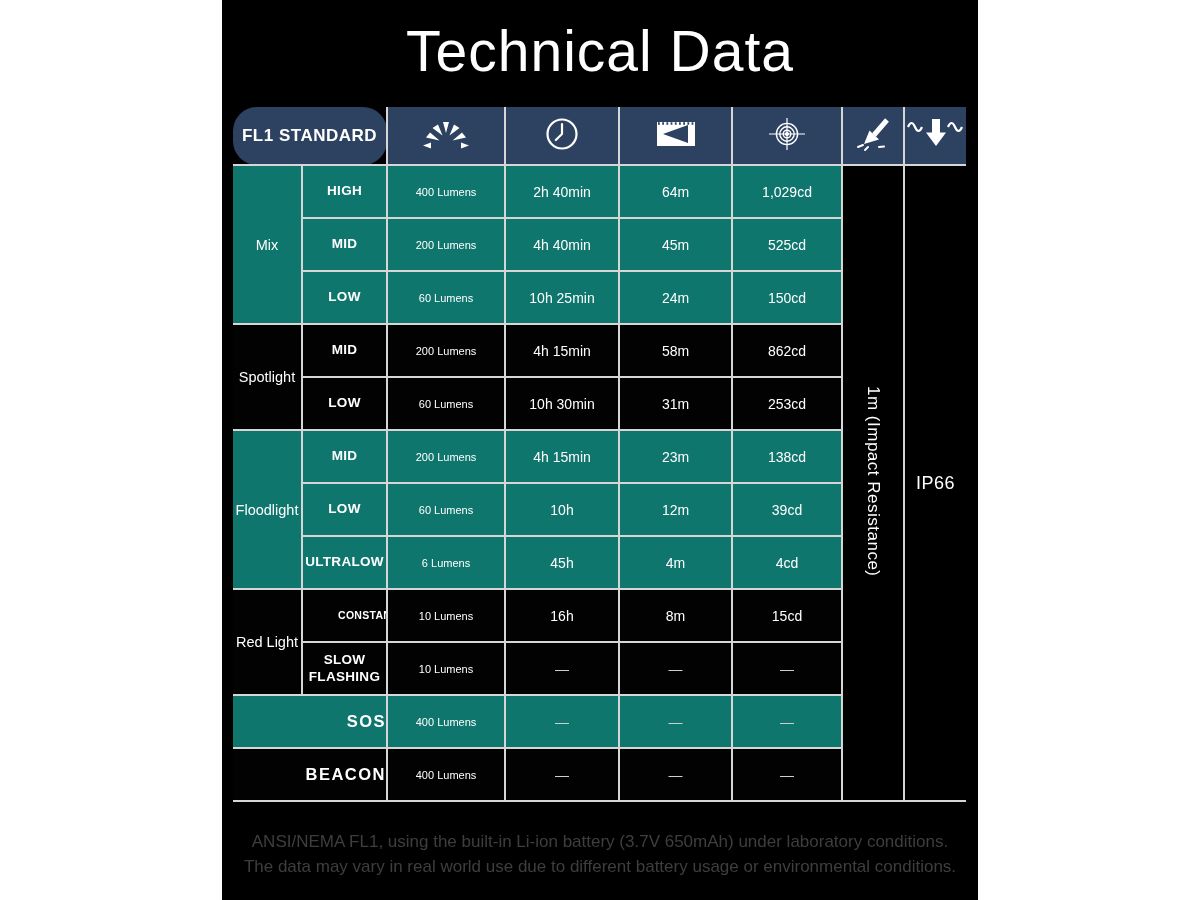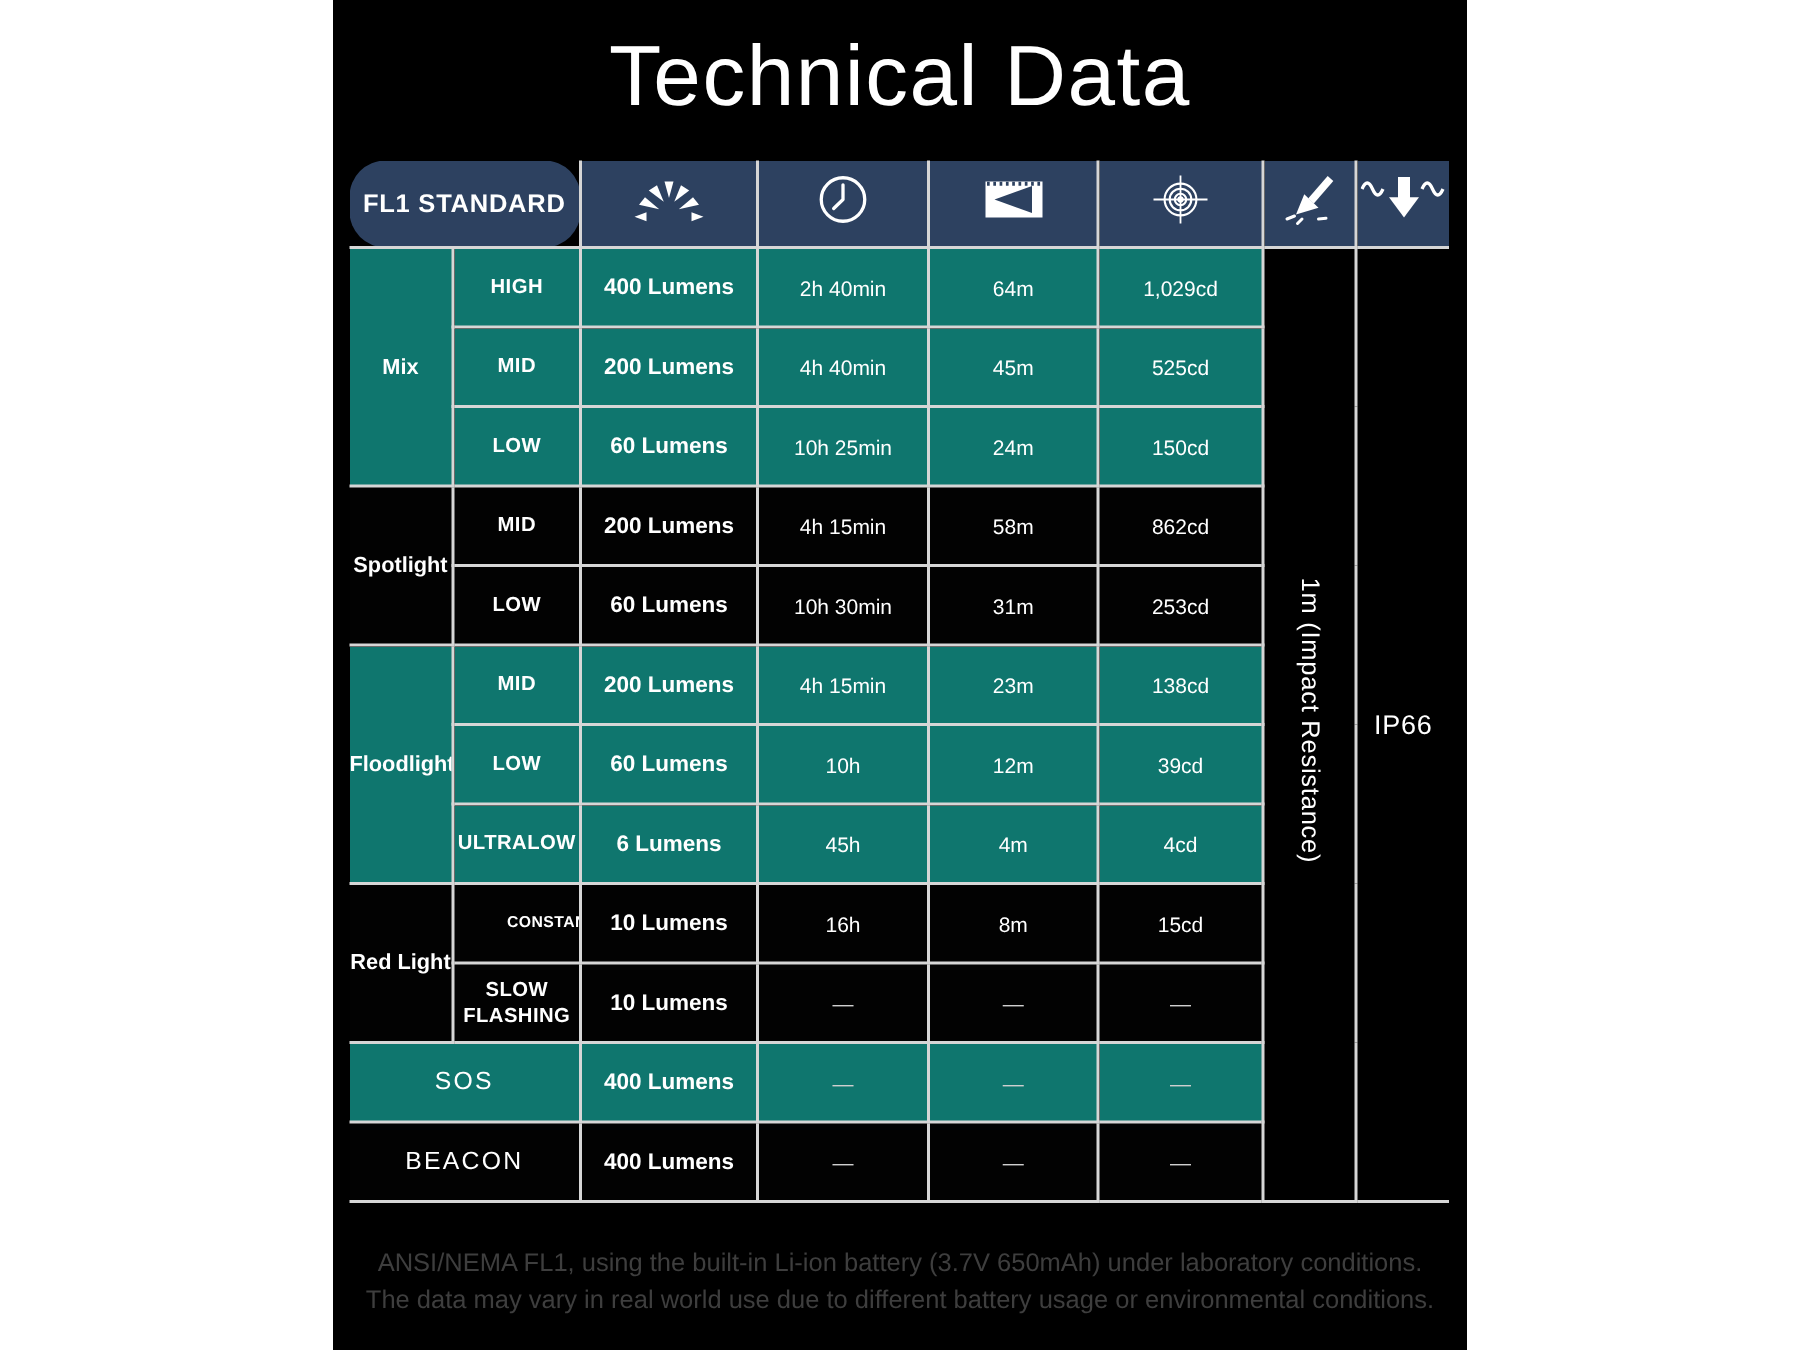--- a/index.html
+++ b/index.html
@@ -11,25 +11,25 @@
   .spec th,.spec td{border:2px solid #d6d6d6;color:#ffffff;text-align:center;vertical-align:middle;padding:0;overflow:hidden;}
   tr.hdr{height:58px;}
   tr.body{height:53px;}
   th.fl1{background:#2d4160;font-size:17px;font-weight:bold;letter-spacing:.5px;border-radius:24px;}
   th.ic{background:#2d4160;}
   .no-l{border-left:none !important;}
   .no-t{border-top:none !important;}
   .no-r{border-right:none !important;}
   tr.g-gray td{background:#0f766e;}
   tr.g-black td{background:#020202;}
-  td.group{font-weight:bold;font-size:14.5px;white-space:nowrap;}
-  td.solo{font-weight:normal;font-size:16.5px;letter-spacing:1.5px;}
+  td.group{font-weight:normal;font-size:14.5px;white-space:nowrap;}
+  td.solo{font-weight:bold;font-size:16.5px;letter-spacing:1.5px;text-align:right;}
   td.mode{font-weight:bold;font-size:13.5px;letter-spacing:.3px;line-height:1.25;}
   td.mode.sm{font-size:10.5px;white-space:nowrap;padding-left:35px;}
-  td.lum{font-weight:bold;font-size:15px;}
+  td.lum{font-weight:normal;font-size:11px;}
   td.val{font-size:14px;}
   td.dash{color:#cfcfcf;}
   td.tall{background:#000000 !important;}
   td.ip{font-size:18px;letter-spacing:.5px;}
   .vtext{writing-mode:vertical-rl;font-size:17px;letter-spacing:.5px;color:#ffffff;display:inline-block;white-space:nowrap;}
   .icon{display:inline-block;line-height:0;}
   .icon svg{display:block;margin:0 auto;}
   .note{margin-top:27px;text-align:center;color:#3e3e3e;font-size:17px;line-height:1.48;}
 </style>
 </head>

